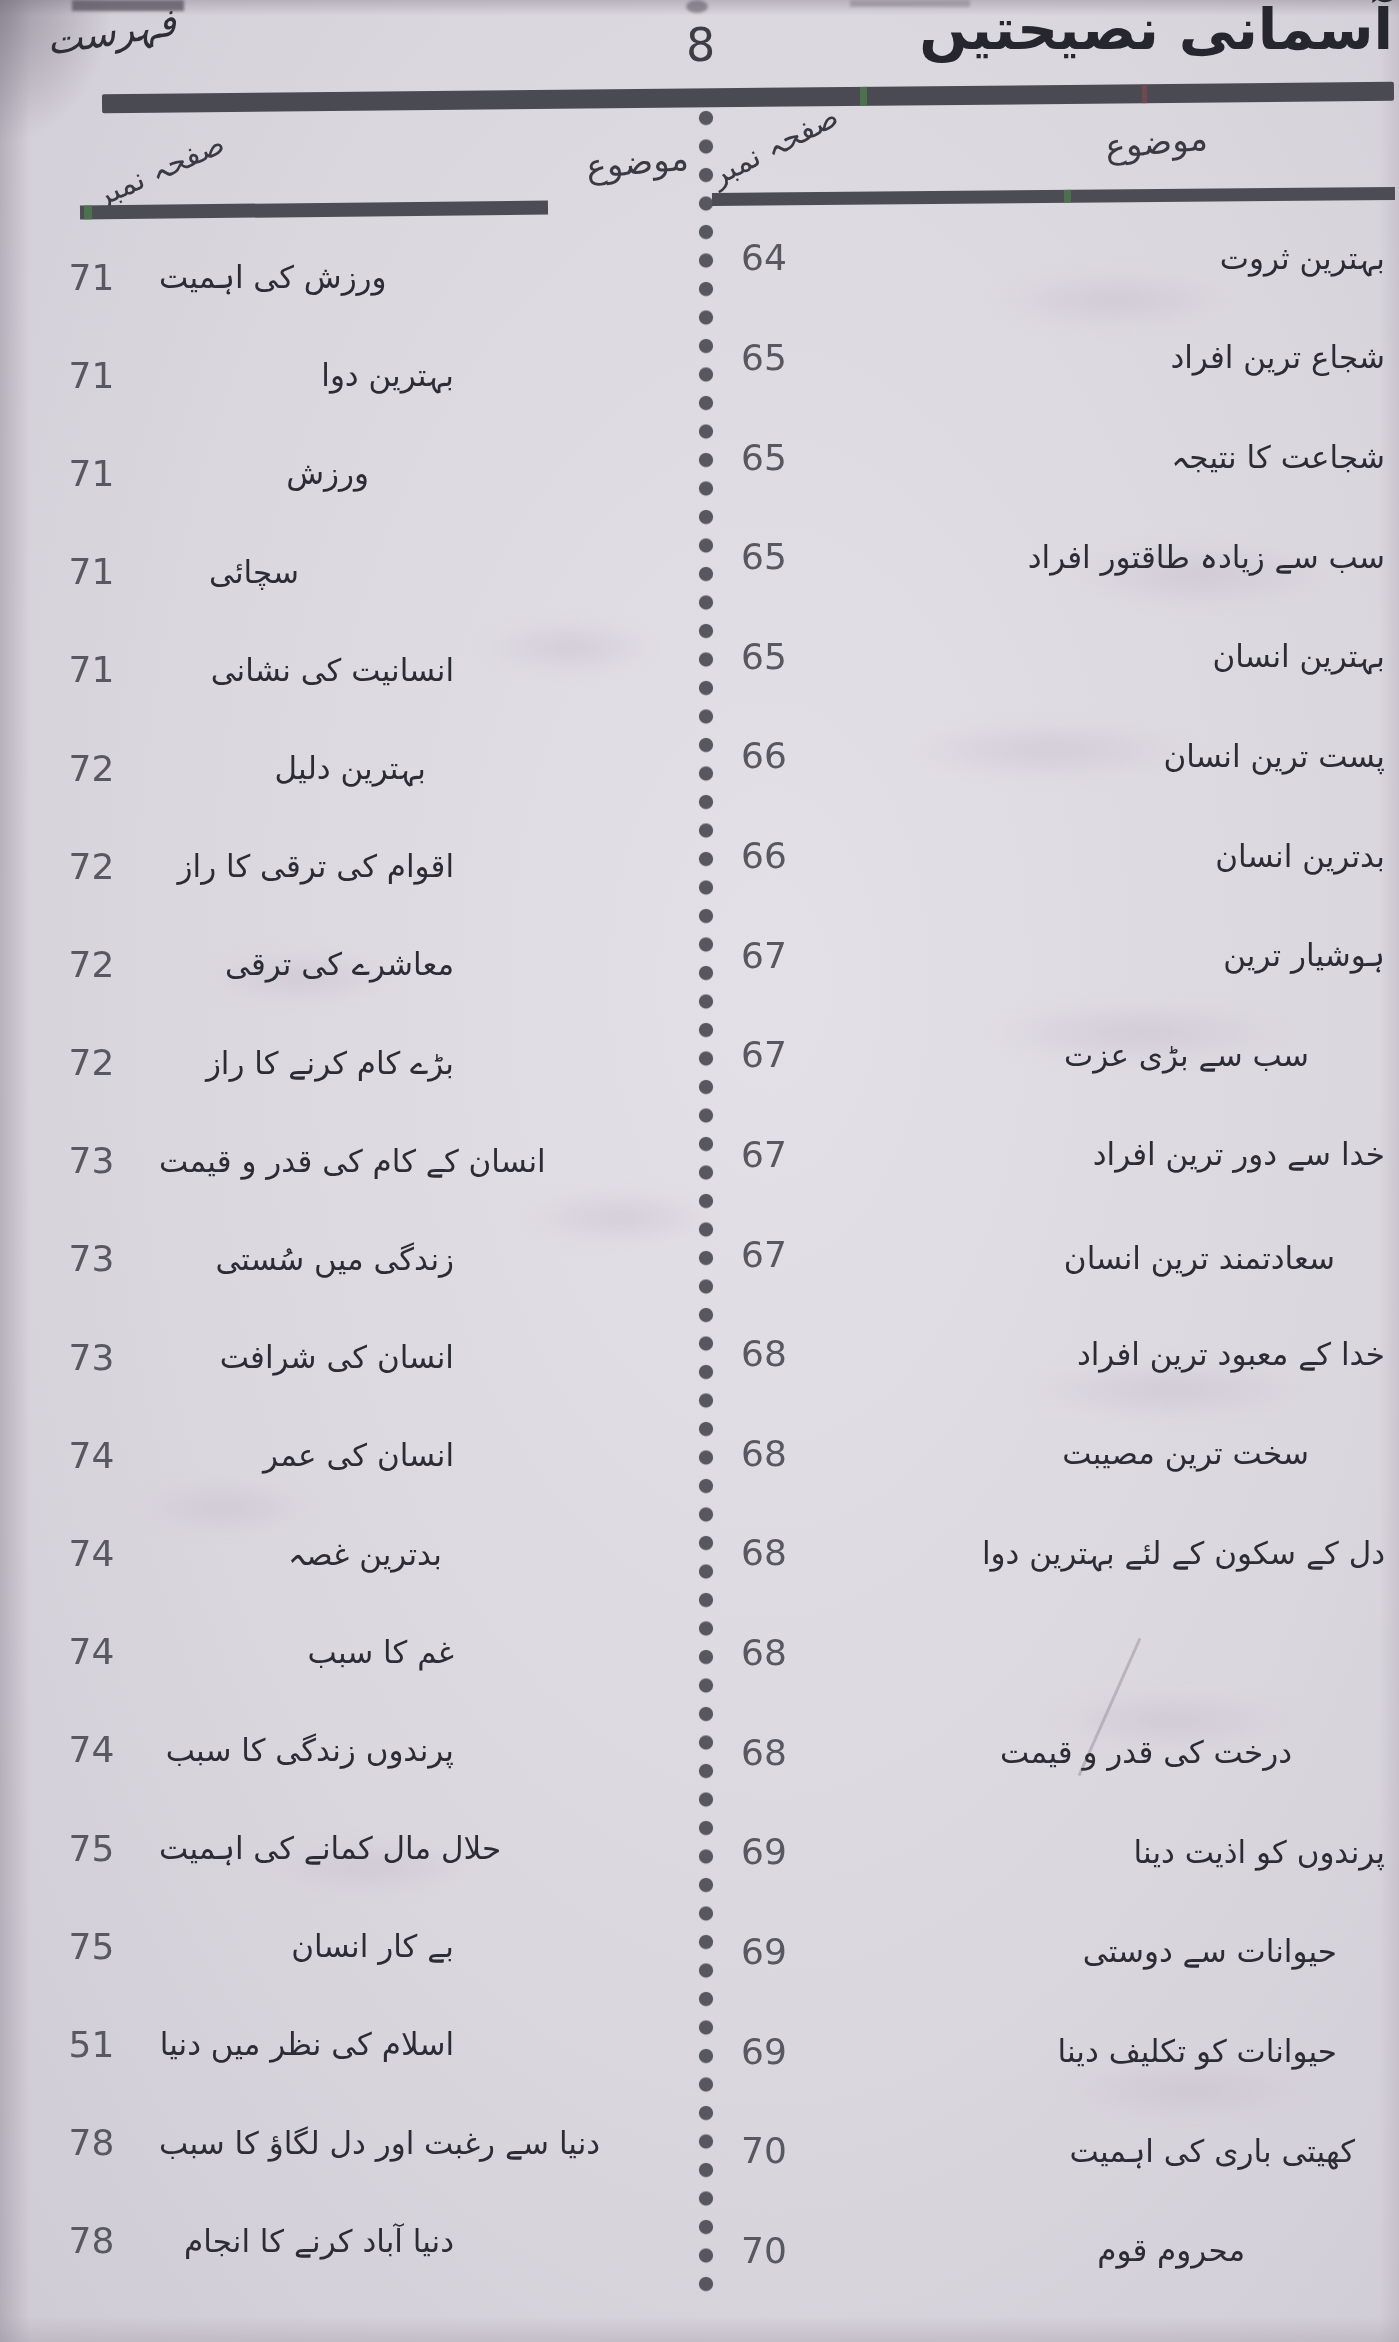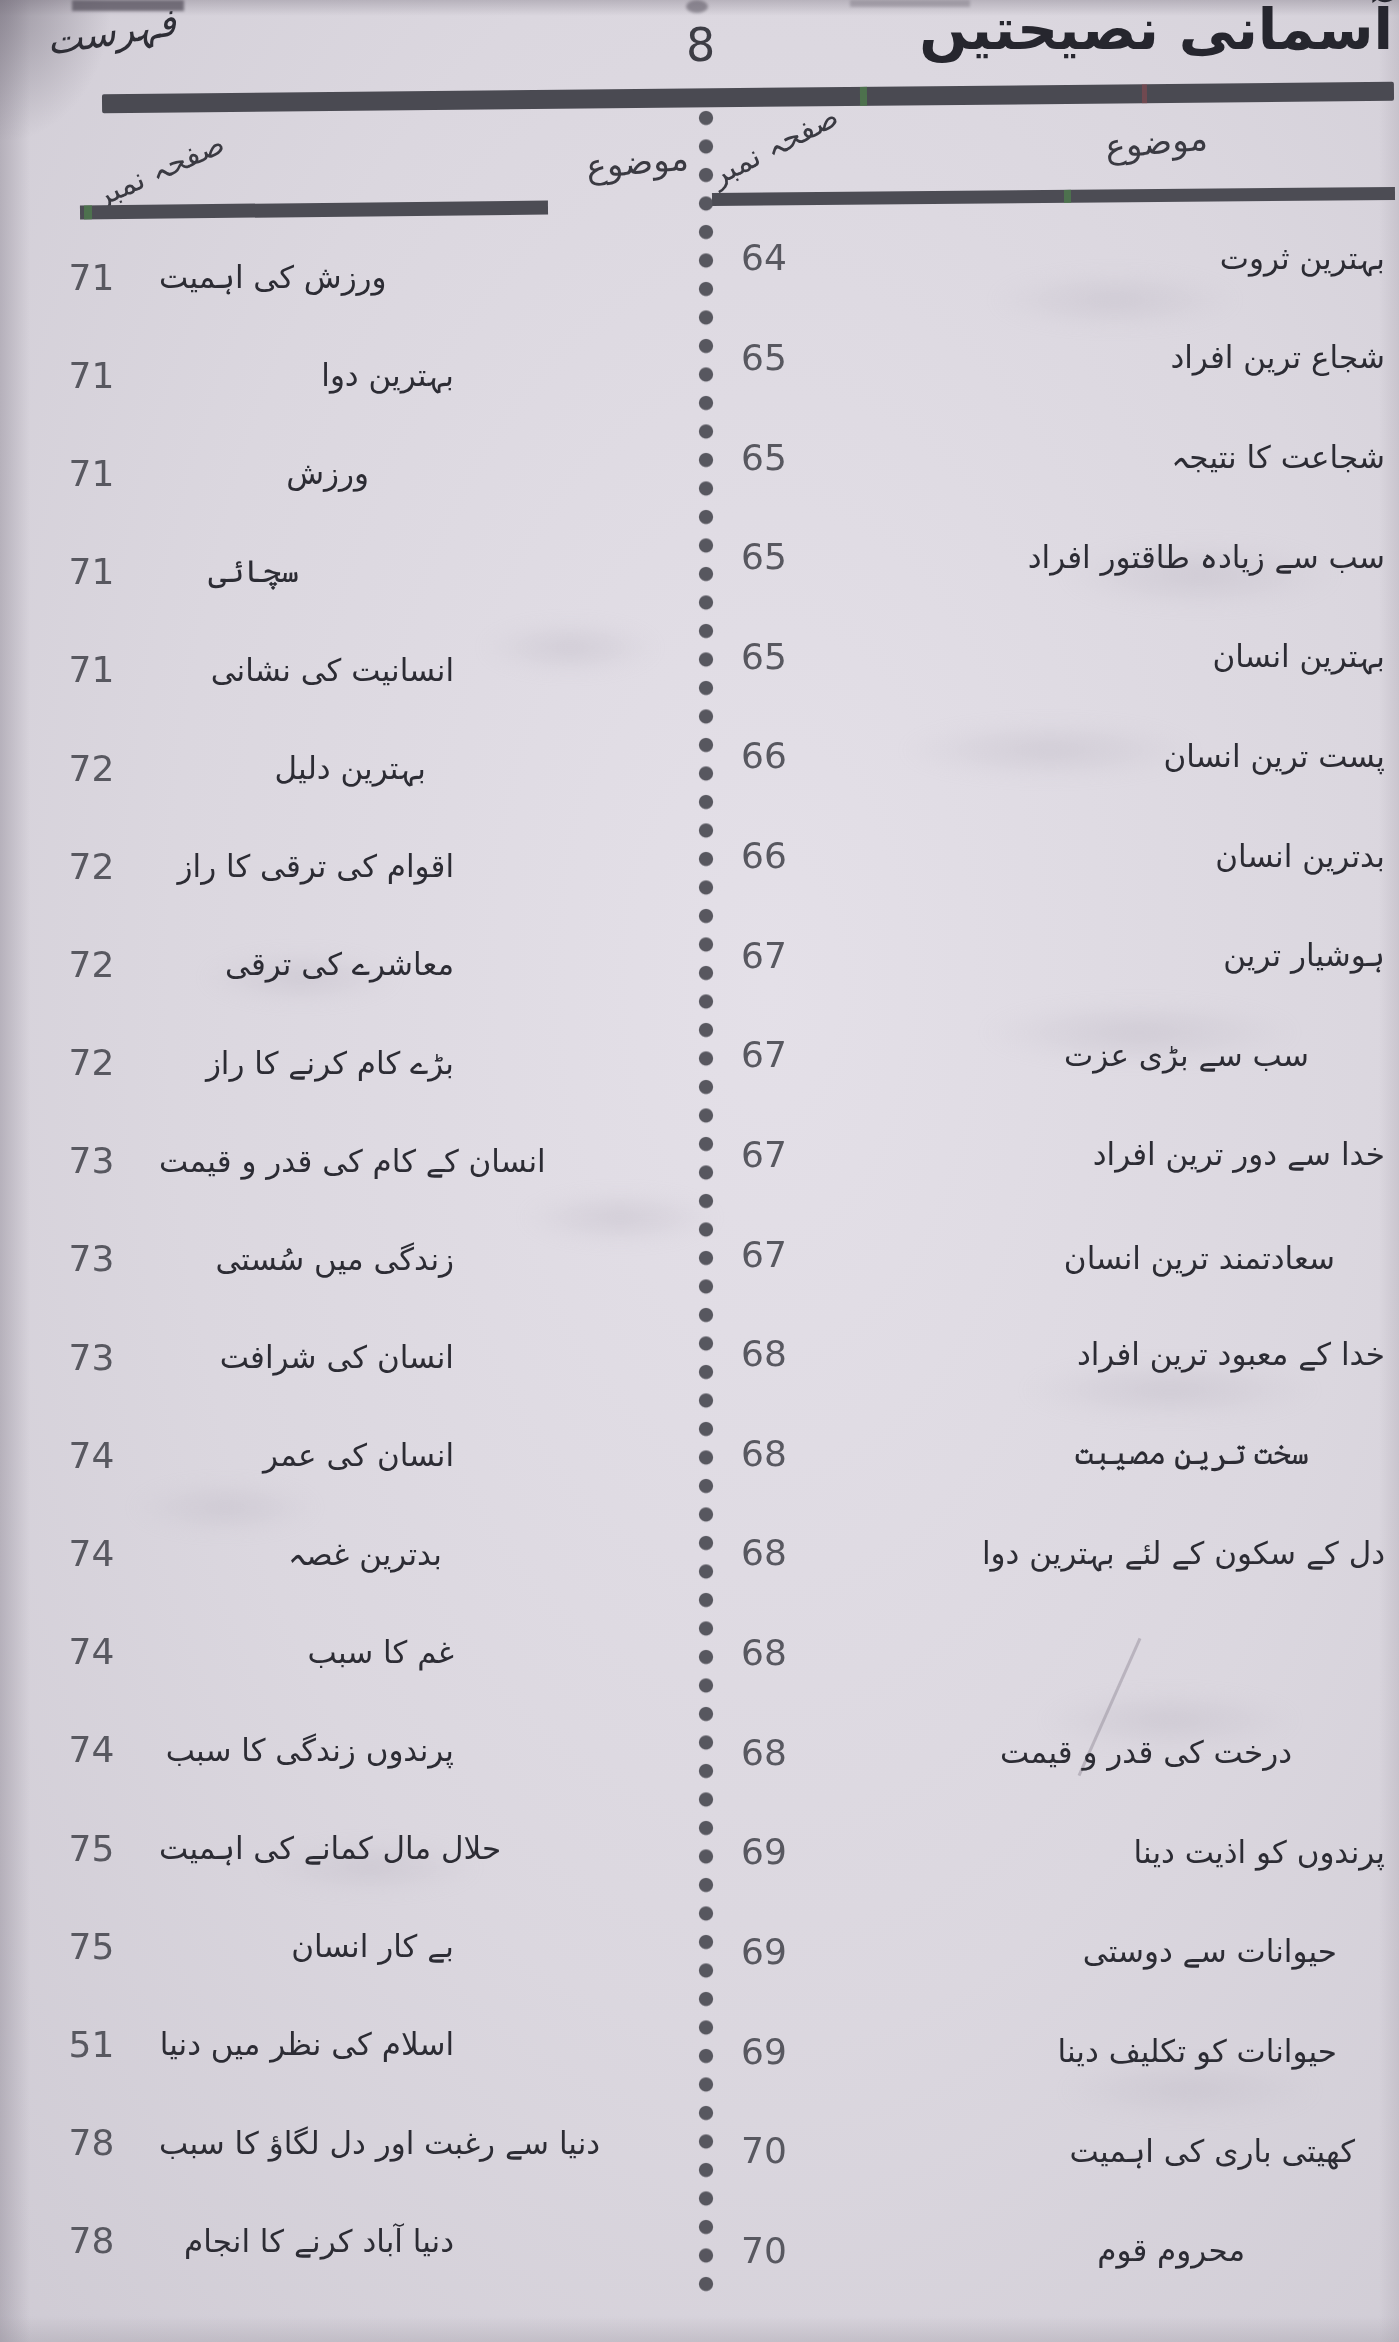--- a/index.html
+++ b/index.html
@@ -46,30 +46,30 @@
   .col-left .num{width:135px;}
   .topic{
     flex:1;text-align:right;direction:rtl;white-space:nowrap;overflow:visible;
     font-size:31px;color:#2c2c34;padding-left:0;
   }
   .col-right .topic{padding-right:12px;}
   .col-left  .topic{padding-right:210px;}
   
   .col-right .row:nth-child(9)  .topic{padding-right:88px;}
   .col-right .row:nth-child(11) .topic{padding-right:62px;margin-top:8px;}
-  .col-right .row:nth-child(13) .topic{padding-right:88px;font-family:Liberation Serif, serif;}
+  .col-right .row:nth-child(13) .topic{padding-right:88px;}
   .col-right .row:nth-child(15) .topic{padding-right:162px;}
   .col-right .row:nth-child(16) .topic{padding-right:105px;}
   .col-right .row:nth-child(18) .topic{padding-right:60px;}
   .col-right .row:nth-child(19) .topic{padding-right:60px;}
   .col-right .row:nth-child(20) .topic{padding-right:42px;}
   .col-right .row:nth-child(21) .topic{padding-right:152px;}
   .col-left  .row:nth-child(1)  .topic{padding-right:300px;}
   .col-left  .row:nth-child(3)  .topic{padding-right:295px;}
-  .col-left  .row:nth-child(4)  .topic{padding-right:365px;font-family:Liberation Serif, serif;}
+  .col-left  .row:nth-child(4)  .topic{padding-right:365px;}
   .col-left  .row:nth-child(6)  .topic{padding-right:238px;}
   .col-left  .row:nth-child(14) .topic{padding-right:222px;}
   
   .corner-shade{left:0;top:0;width:110px;height:140px;background:radial-gradient(ellipse at 0 0, rgba(105,99,112,.55), rgba(105,99,112,0) 72%);}
   .top-mark{background:#57525e;filter:blur(1.5px);}
   .speck-green{background:#4e7a4c;opacity:.8;}
   .speck-red{background:#8a4a50;opacity:.6;}
   .crease{left:1108px;top:1632px;width:3px;height:150px;background:#8d8894;opacity:.45;transform:rotate(24deg);}
   .ghost{
     position:absolute;border-radius:50%;filter:blur(8px);opacity:.5;

